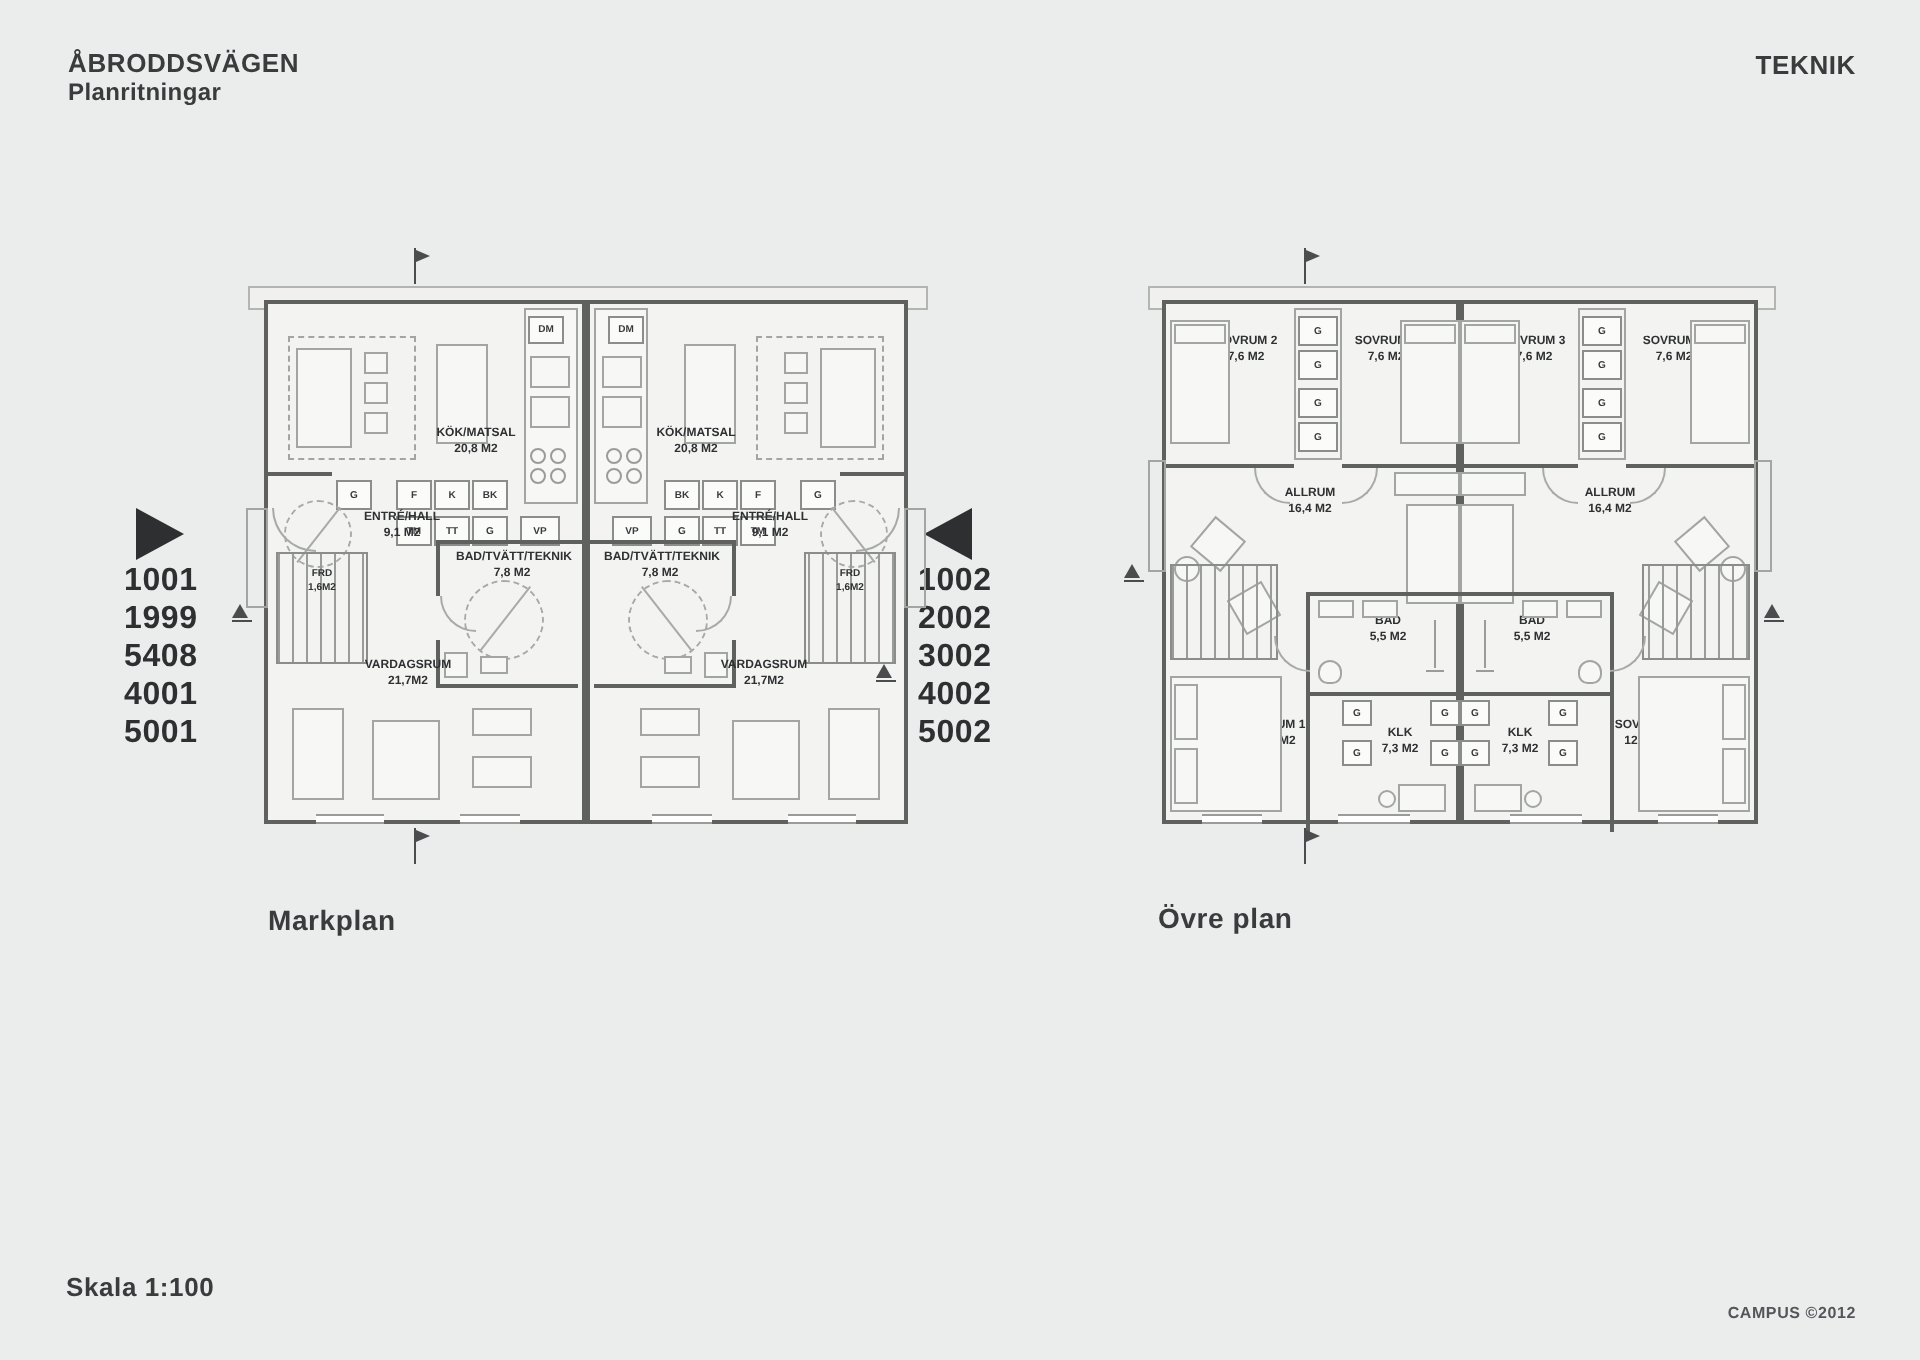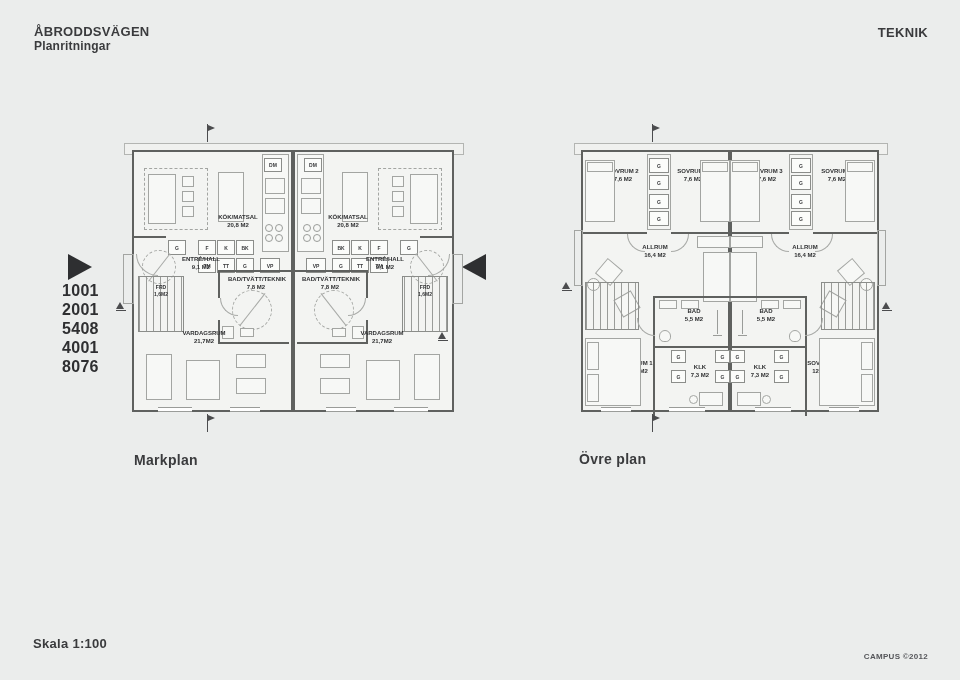--- a/index.html
+++ b/index.html
@@ -49,27 +49,34 @@
 
 <div id="sheet">
 
   <div class="abs h1 txt" style="left:34px;top:24px;">ÅBRODDSVÄGEN</div>
   <div class="abs h2 txt" style="left:34px;top:39px;">Planritningar</div>
   <div class="abs h1 txt" style="right:32px;top:25px;">TEKNIK</div>
 
   <div class="abs arrow-r" style="left:68px;top:254px;"></div>
   <div class="abs apt-list" style="left:62px;top:281px;">
     <span>1001</span>
-    <span>2001</span>
+    <span>1999</span>
     <span>5408</span>
     <span>4001</span>
-    <span>8076</span>
+    <span>5001</span>
   </div>
 
   <div class="abs arrow-l" style="left:462px;top:254px;"></div>
+  <div class="abs apt-list" style="left:459px;top:281px;">
+    <span>1002</span>
+    <span>2002</span>
+    <span>3002</span>
+    <span>4002</span>
+    <span>5002</span>
+  </div>
 
   <div class="eave" style="left:124px;top:143px;width:338px;height:10px;"></div>
   <div class="plan" style="left:132px;top:150px;width:322px;height:262px;">
 
     <div class="unit" id="mk-unit" style="width:161px;height:262px;">
 
       <div class="furn" style="left:128px;top:2px;width:27px;height:98px;"></div>
       <div class="tag txt" style="left:130px;top:6px;width:18px;height:14px;">DM</div>
       <div class="furn" style="left:131px;top:26px;width:20px;height:16px;"></div>
       <div class="furn" style="left:131px;top:46px;width:20px;height:16px;"></div>

